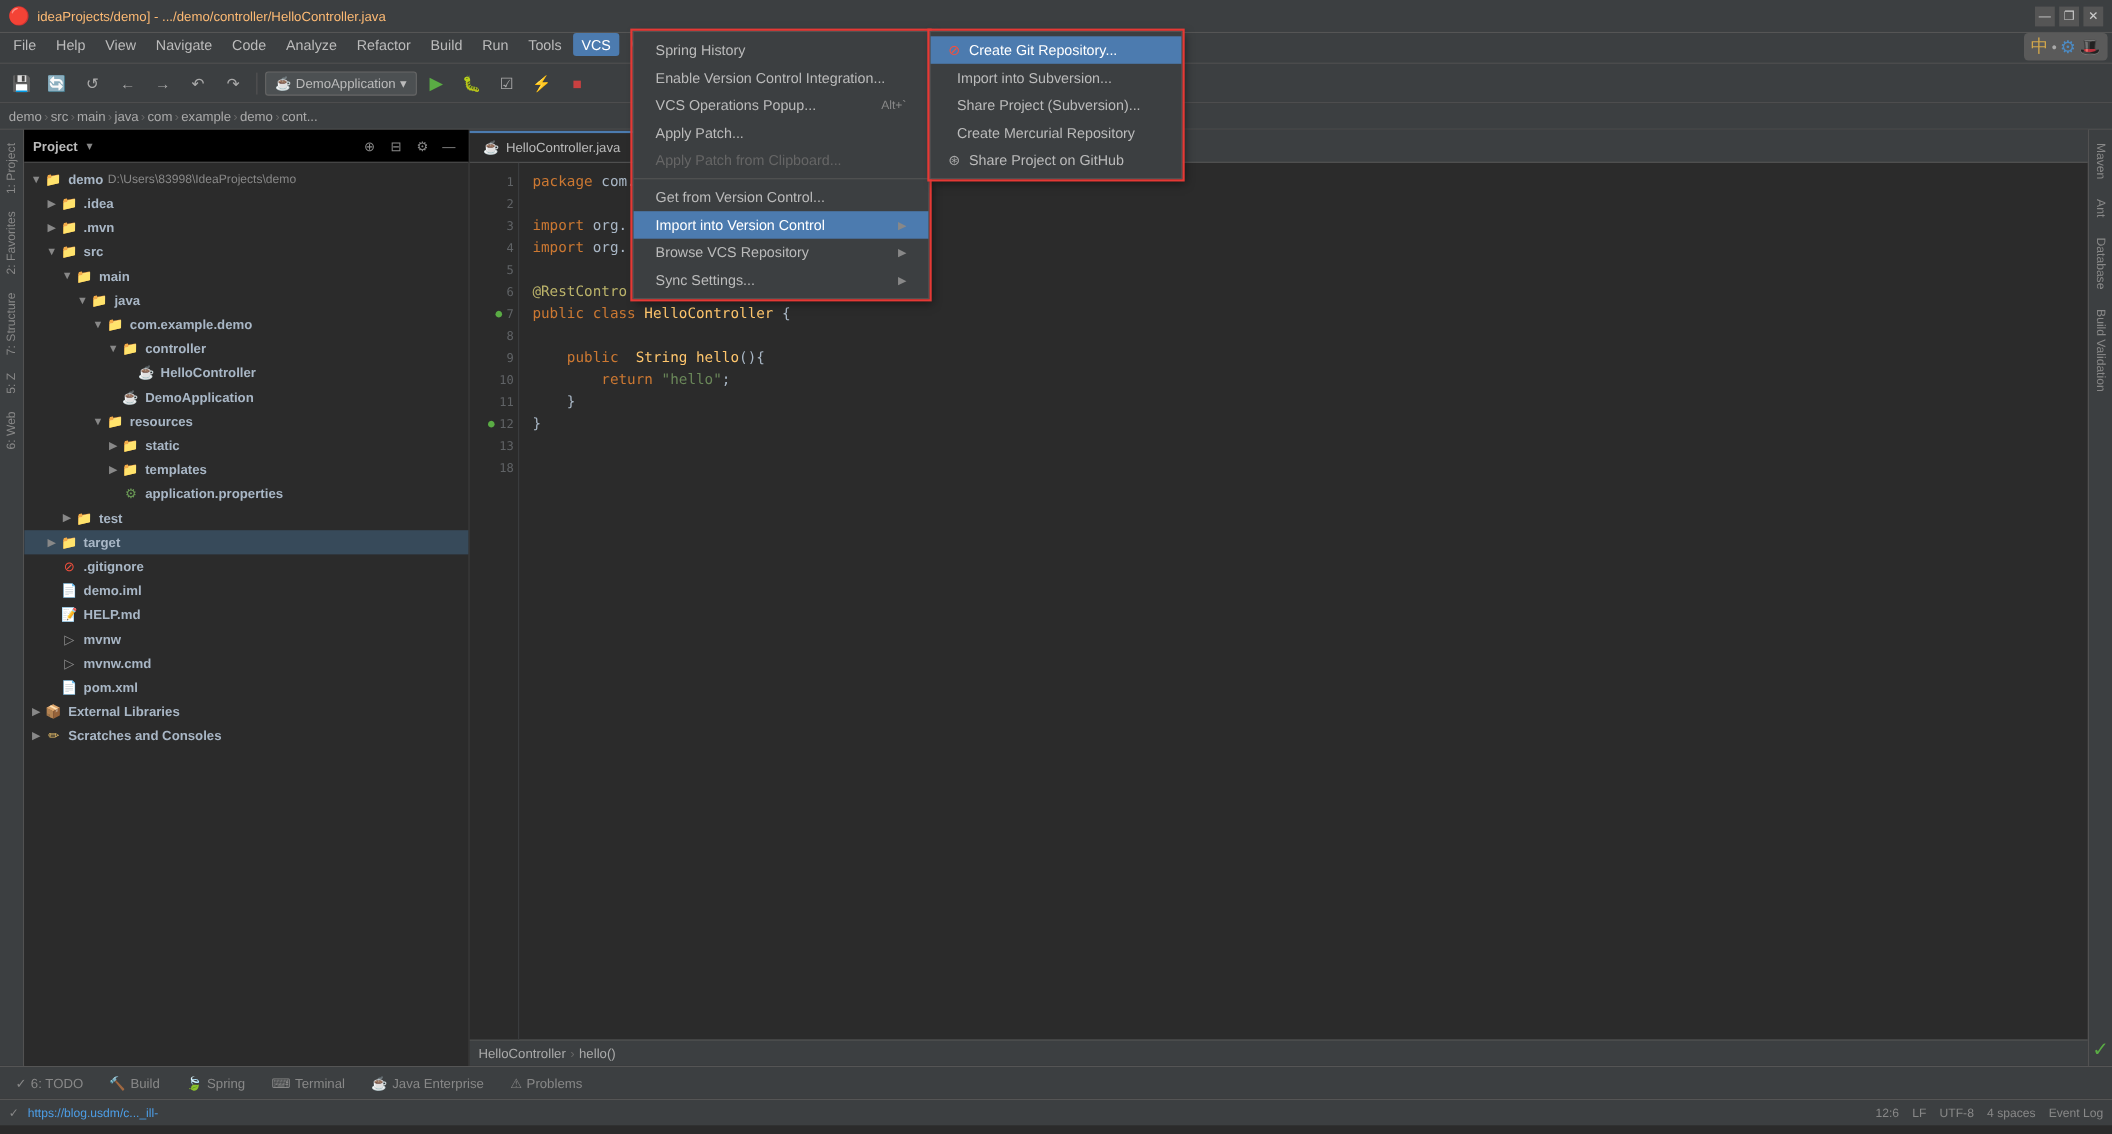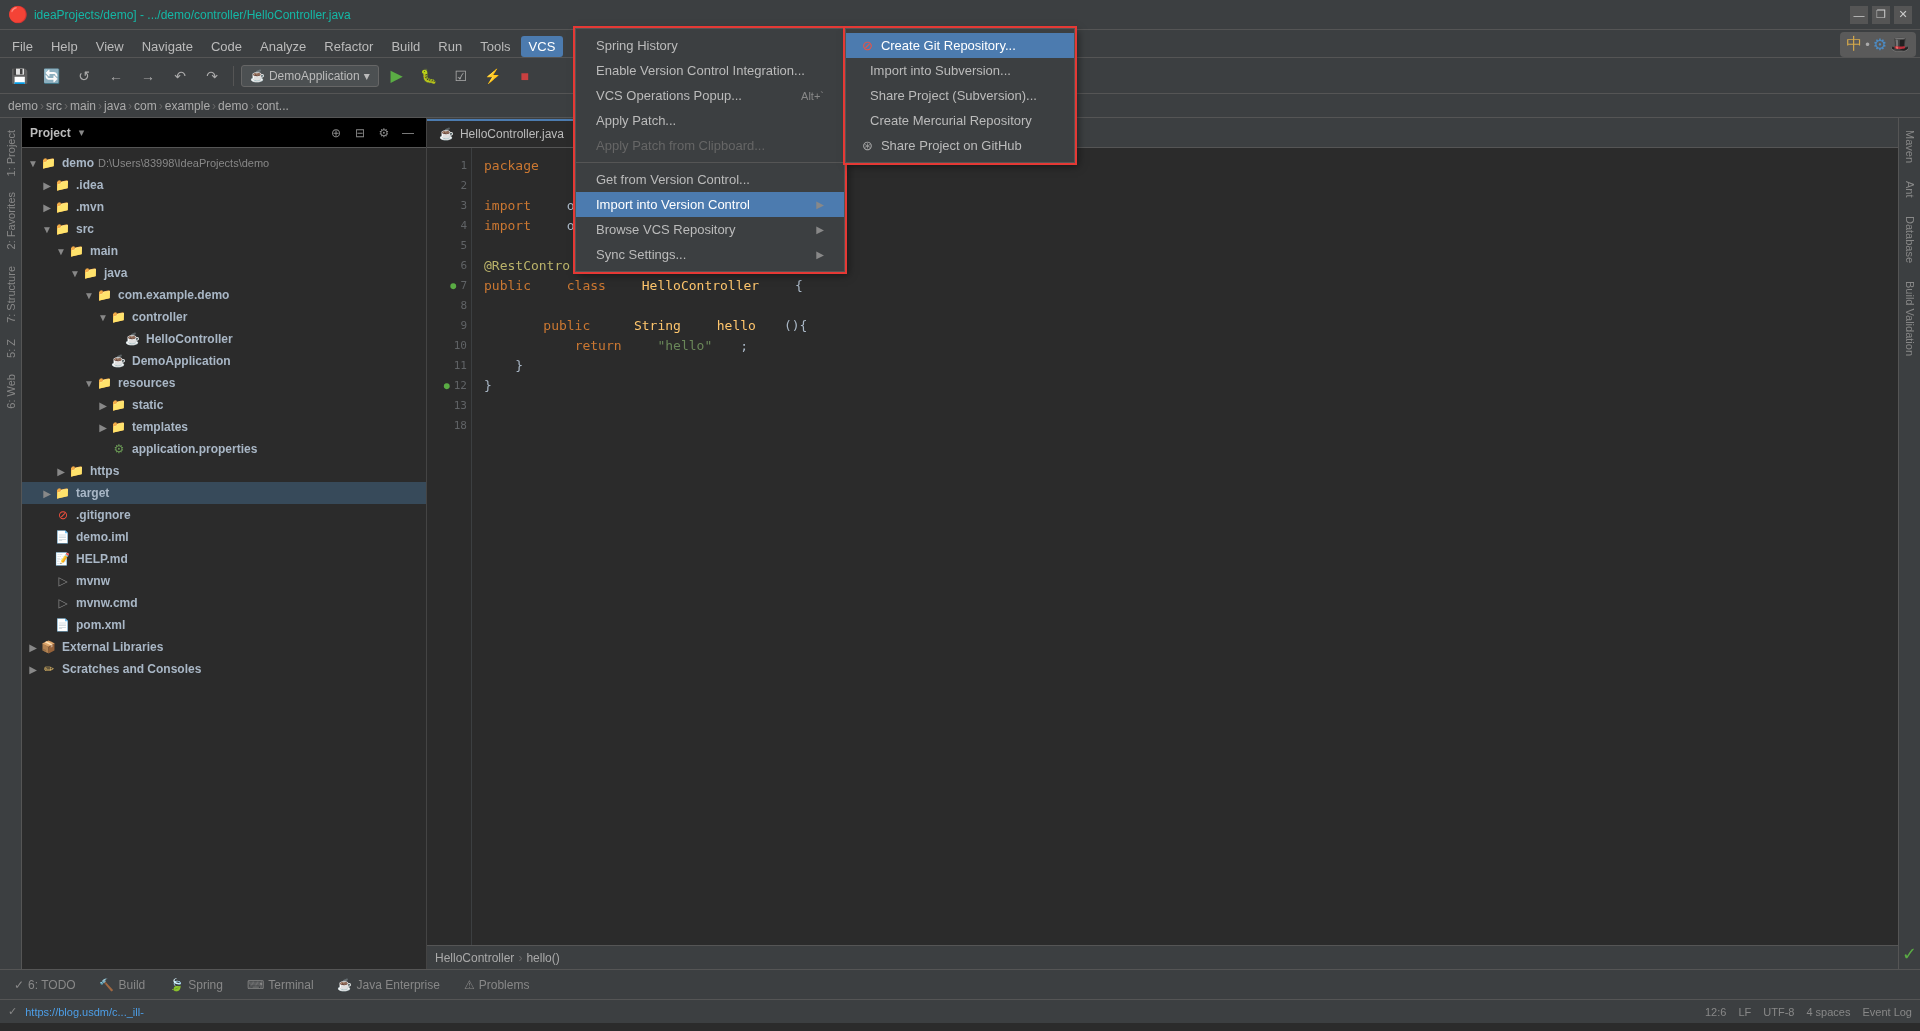--- a/index.html
+++ b/index.html
@@ -23,21 +23,21 @@
       justify-content: space-between;
       padding: 0 8px;
       border-bottom: 1px solid #555;
     }
     .title-bar-left {
       display: flex;
       align-items: center;
       gap: 6px;
     }
     .title-bar-title {
-      color: #14b8a6;
+      color: #fdba74;
       font-size: 12px;
       text-align: right;
     }
     .title-bar-controls {
       display: flex;
       align-items: center;
       gap: 4px;
     }
     .title-btn {
       width: 18px;
@@ -50,21 +50,21 @@
       display: flex;
       align-items: center;
       justify-content: center;
     }
 
     
     .menu-bar {
       height: 28px;
       background: #3c3f41;
       display: flex;
-      align-items: flex-end;
+      align-items: flex-start;
       padding: 0 4px;
       border-bottom: 1px solid #555;
       gap: 2px;
     }
     .menu-item {
       padding: 3px 8px;
       color: #bbb;
       font-size: 13px;
       cursor: pointer;
       border-radius: 3px;
@@ -312,21 +312,20 @@
       font-size: 13px;
       line-height: 1.6;
       color: #a9b7c6;
       overflow: auto;
     }
     .code-line {
       height: 20px;
       white-space: pre;
       display: flex;
       align-items: center;
-      gap: 28px;
     }
     .kw { color: #cc7832; }
     .str { color: #6a8759; }
     .ann { color: #bbb36a; }
     .cls { color: #ffc66d; }
     .fn { color: #ffc66d; }
 
     
     .editor-breadcrumb {
       height: 24px;
@@ -676,21 +675,21 @@
         <span class="tree-indent" style="width:70px;"></span>
         <span class="tree-arrow"> </span>
         <span class="tree-icon icon-properties">⚙</span>
         <span class="tree-label">application.properties</span>
       </div>
 
       <div class="tree-item">
         <span class="tree-indent" style="width:28px;"></span>
         <span class="tree-arrow">▶</span>
         <span class="tree-icon icon-folder">📁</span>
-        <span class="tree-label">https</span>
+        <span class="tree-label">test</span>
       </div>
 
       <div class="tree-item highlighted">
         <span class="tree-indent" style="width:14px;"></span>
         <span class="tree-arrow">▶</span>
         <span class="tree-icon" style="color:#e8a838;">📁</span>
         <span class="tree-label">target</span>
       </div>
 
       <div class="tree-item">

